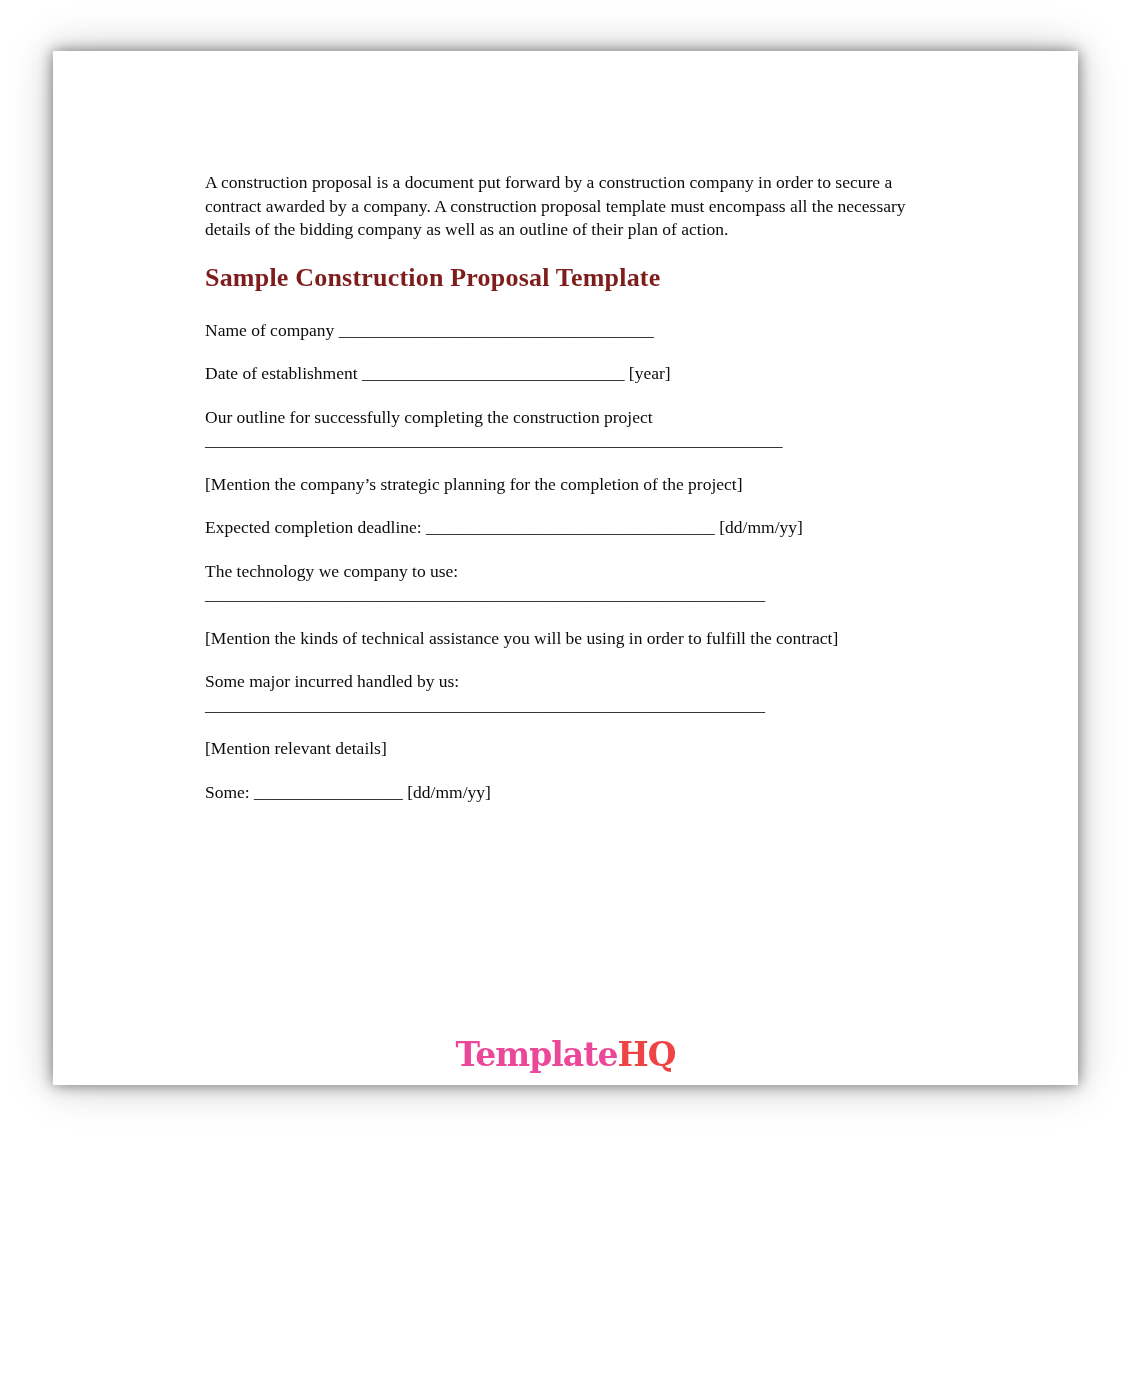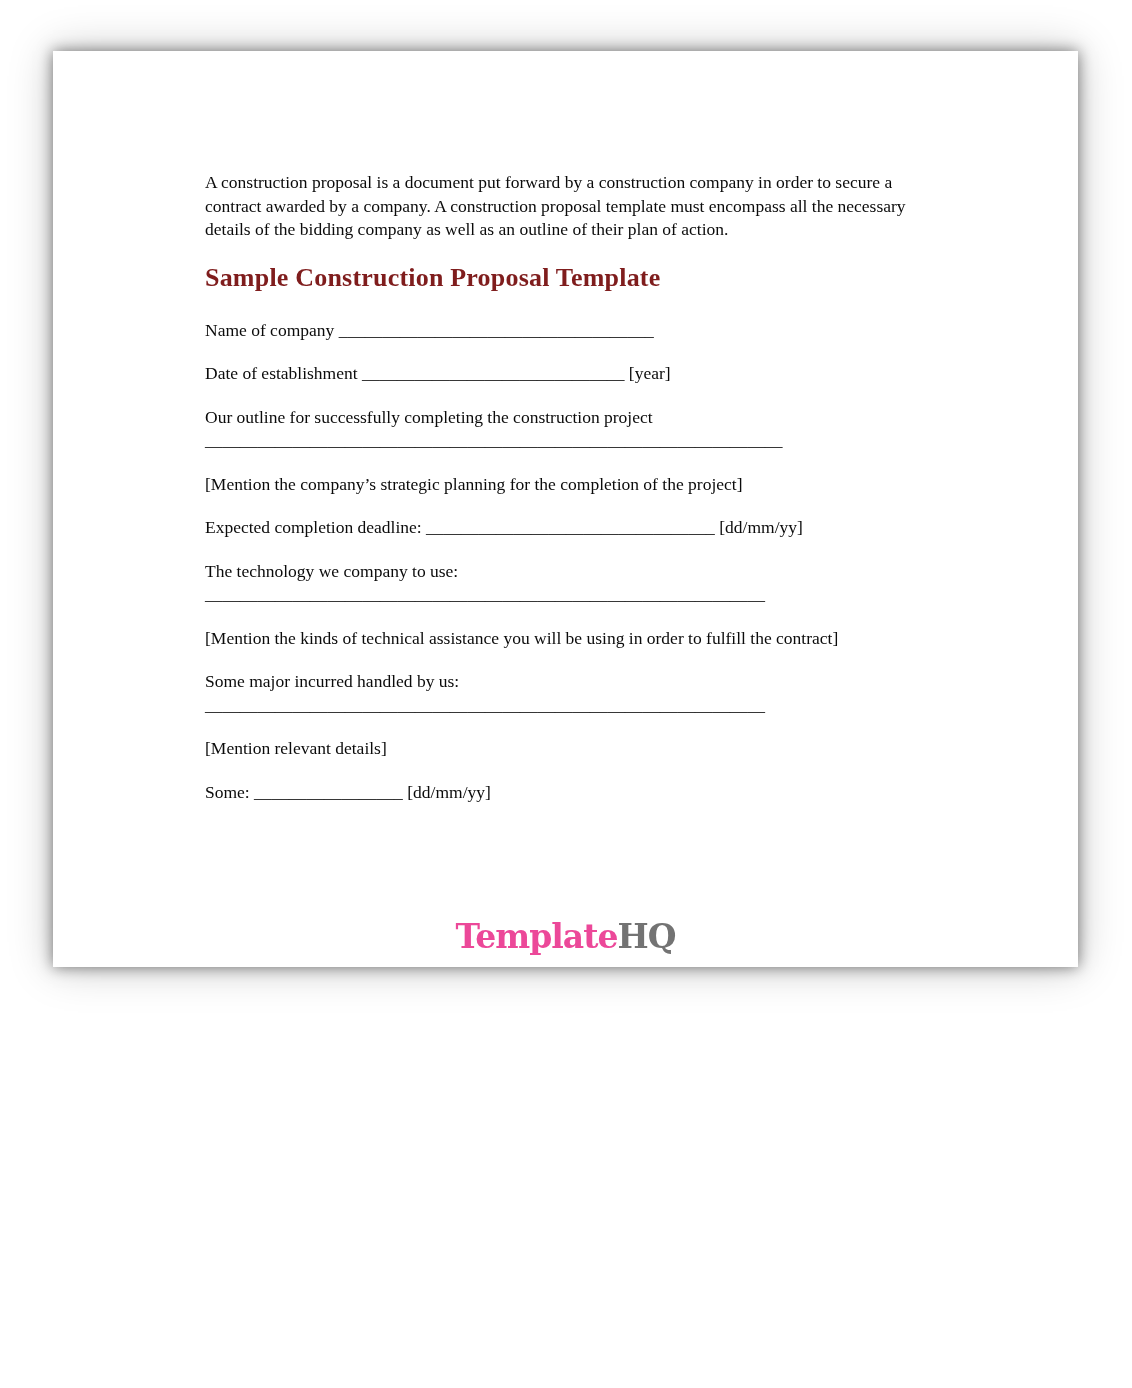--- a/index.html
+++ b/index.html
@@ -6,21 +6,21 @@
   html, body {
     width: 1132px; height: 1388px;
     background: #ffffff;
     overflow: hidden;
     font-family: "Liberation Serif", serif;
   }
   .canvas { position: relative; width: 1132px; height: 1388px; background: #ffffff; }
   .page {
     position: absolute;
     left: 53px; top: 51px;
-    width: 1025px; height: 916px;
+    width: 1025px; height: 1034px;
     background: #ffffff;
     box-shadow: 0 0 14px rgba(0,0,0,0.50), 0 0 42px rgba(0,0,0,0.22);
   }
   .content {
     position: absolute;
     left: 152px; top: 120px;
     width: 722px;
     color: #0b0b0b;
     font-size: 17.5px;
     line-height: 23.5px;
@@ -40,21 +40,21 @@
     left: 0; right: 0; bottom: 10px;
     text-align: center;
     font-family: "DejaVu Serif", serif;
     font-weight: bold;
     font-size: 33px;
     line-height: 40px;
     letter-spacing: -1px;
     white-space: nowrap;
   }
   .logo .logo-blue { color: #ec4899; }
-  .logo .logo-red  { color: #737373; }
+  .logo .logo-red  { color: #ef4444; }
 </style>
 </head>
 <body>
 
 <div class="canvas">
   <div class="page">
     <div class="content">
 
       <p>A construction proposal is a document put forward by a construction company in order to secure a contract awarded by a company. A construction proposal template must encompass all the necessary details of the bidding company as well as an outline of their plan of action.</p>
 

